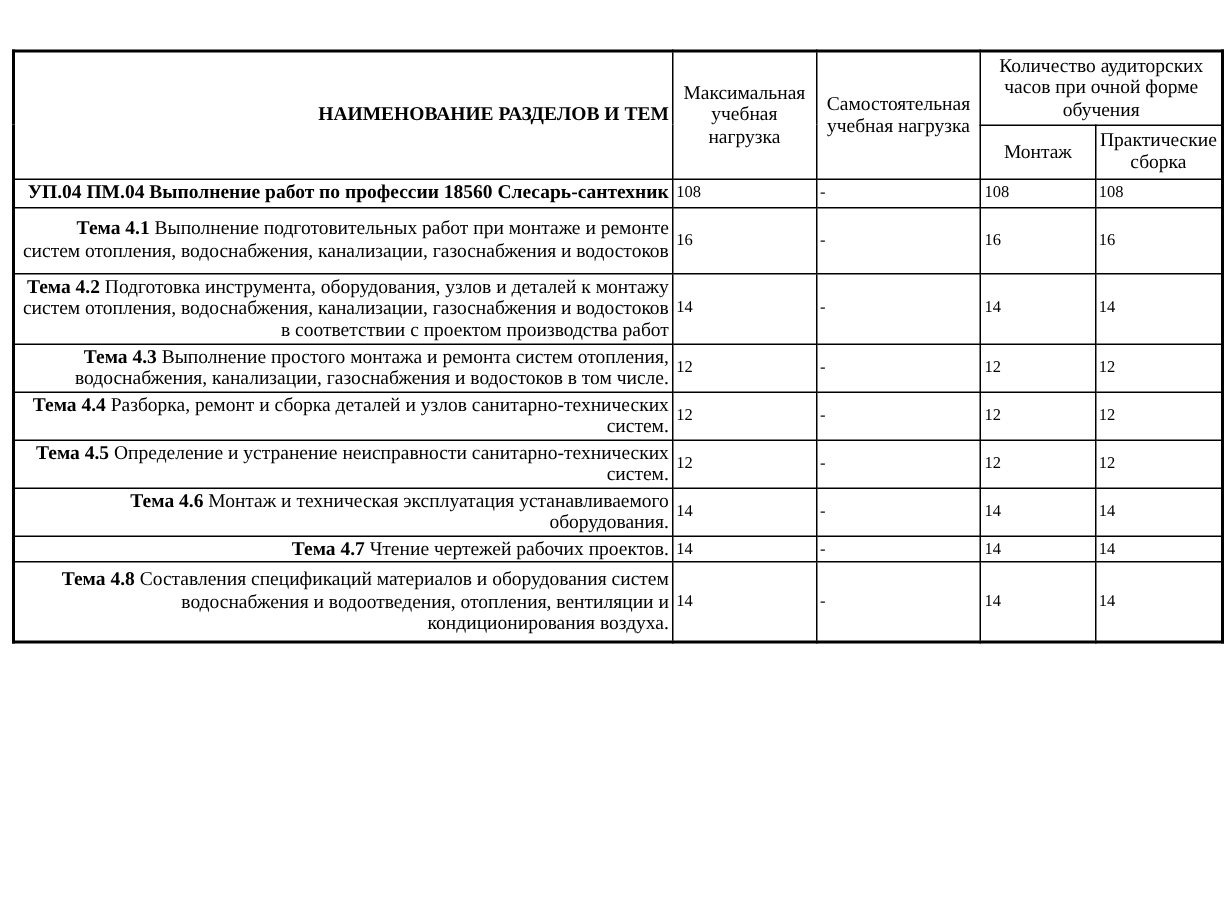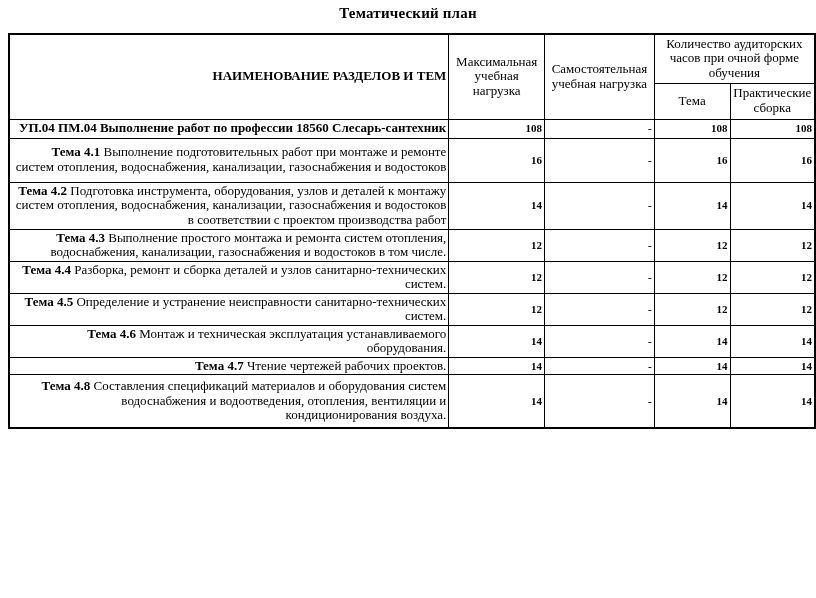--- a/index.html
+++ b/index.html
@@ -48,22 +48,22 @@
   td.hname {
     font-weight: bold;
     text-align: right;
   }
   td.name {
     text-align: right;
     padding-left: 3px;
     padding-right: 3px;
   }
   td.num {
-    text-align: right;
-    font-weight: bold;
+    text-align: left;
+    font-weight: normal;
     font-size: 11px;
   }
   .b { font-weight: bold; }
   tr.hr1 { height: 49px; }
   tr.hr2 { height: 36px; }
   tr.rh0 { height: 19px; }
   tr.rh1 { height: 44px; }
   tr.rh2 { height: 47px; }
   tr.rh3 { height: 32px; }
   tr.rh4 { height: 31px; }
@@ -74,39 +74,38 @@
   col.c-name { width: 449px; }
   col.c-max  { width: 96px; }
   col.c-self { width: 110px; }
   col.c-total{ width: 77px; }
   col.c-prac { width: 85px; }
 </style>
 </head>
 <body>
 
 <div class="page">
-  <div class="doc-title">Тематический план</div>
 
   <table class="plan">
     <colgroup>
       <col class="c-name">
         <col class="c-max">
         <col class="c-self">
         <col class="c-total">
         <col class="c-prac">
     </colgroup>
     <tbody>
       <tr class="hr1">
         <td rowspan="2" class="hname">НАИМЕНОВАНИЕ РАЗДЕЛОВ И ТЕМ</td>
         <td rowspan="2" class="hc">Максимальная учебная нагрузка</td>
         <td rowspan="2" class="hc">Самостоятельная учебная нагрузка</td>
         <td colspan="2" class="hc">Количество аудиторских часов при очной форме обучения</td>
       </tr>
       <tr class="hr2">
-        <td class="hc">Тема</td>
+        <td class="hc">Монтаж</td>
         <td class="hc">Практические сборка</td>
       </tr>
 
       <tr class="rh0">
         <td class="name"><span class="b">УП.04 ПМ.04 Выполнение работ по профессии 18560 Слесарь-сантехник</span><span></span></td>
         <td class="num">108</td>
         <td class="num">-</td>
         <td class="num">108</td>
         <td class="num">108</td>
       </tr>

